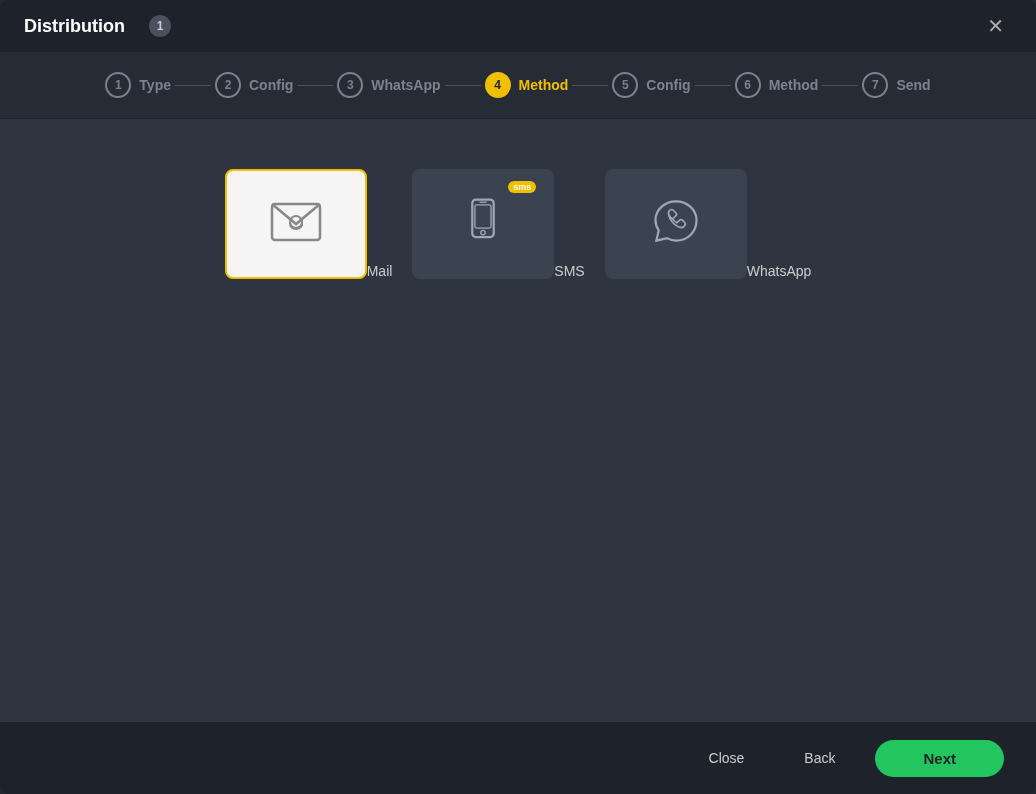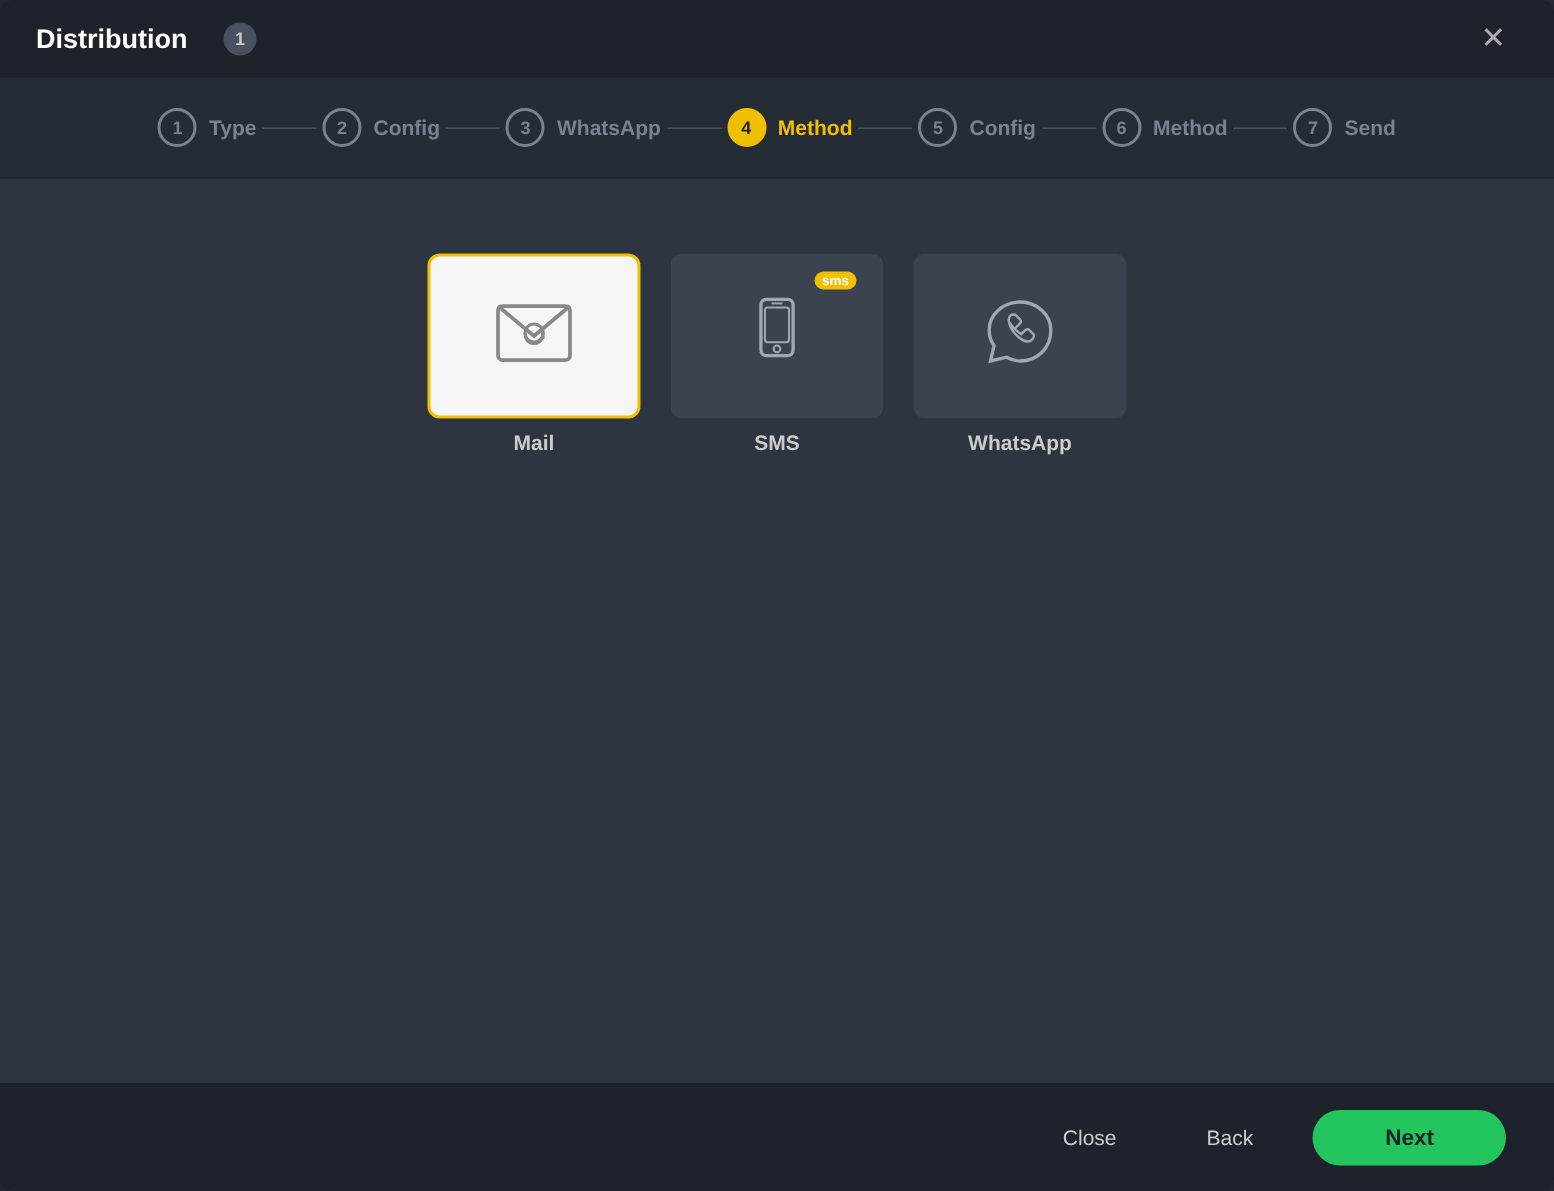--- a/index.html
+++ b/index.html
@@ -156,28 +156,28 @@
       background: #f0c000;
       color: #fff;
       font-size: 9px;
       font-weight: 700;
       border-radius: 8px;
       padding: 1px 5px;
     }
     .method-label {
       color: #ccc;
       font-size: 14px;
-      font-weight: 700;
+      font-weight: 400;
       margin-top: 8px;
       text-align: center;
     }
     .method-wrapper {
       display: flex;
-      flex-direction: column;
-      align-items: center;
+      flex-direction: row;
+      align-items: flex-end;
     }
 
     
     .modal-footer {
       background: #1e232b;
       height: 72px;
       display: flex;
       align-items: center;
       justify-content: flex-end;
       padding: 12px 32px;

